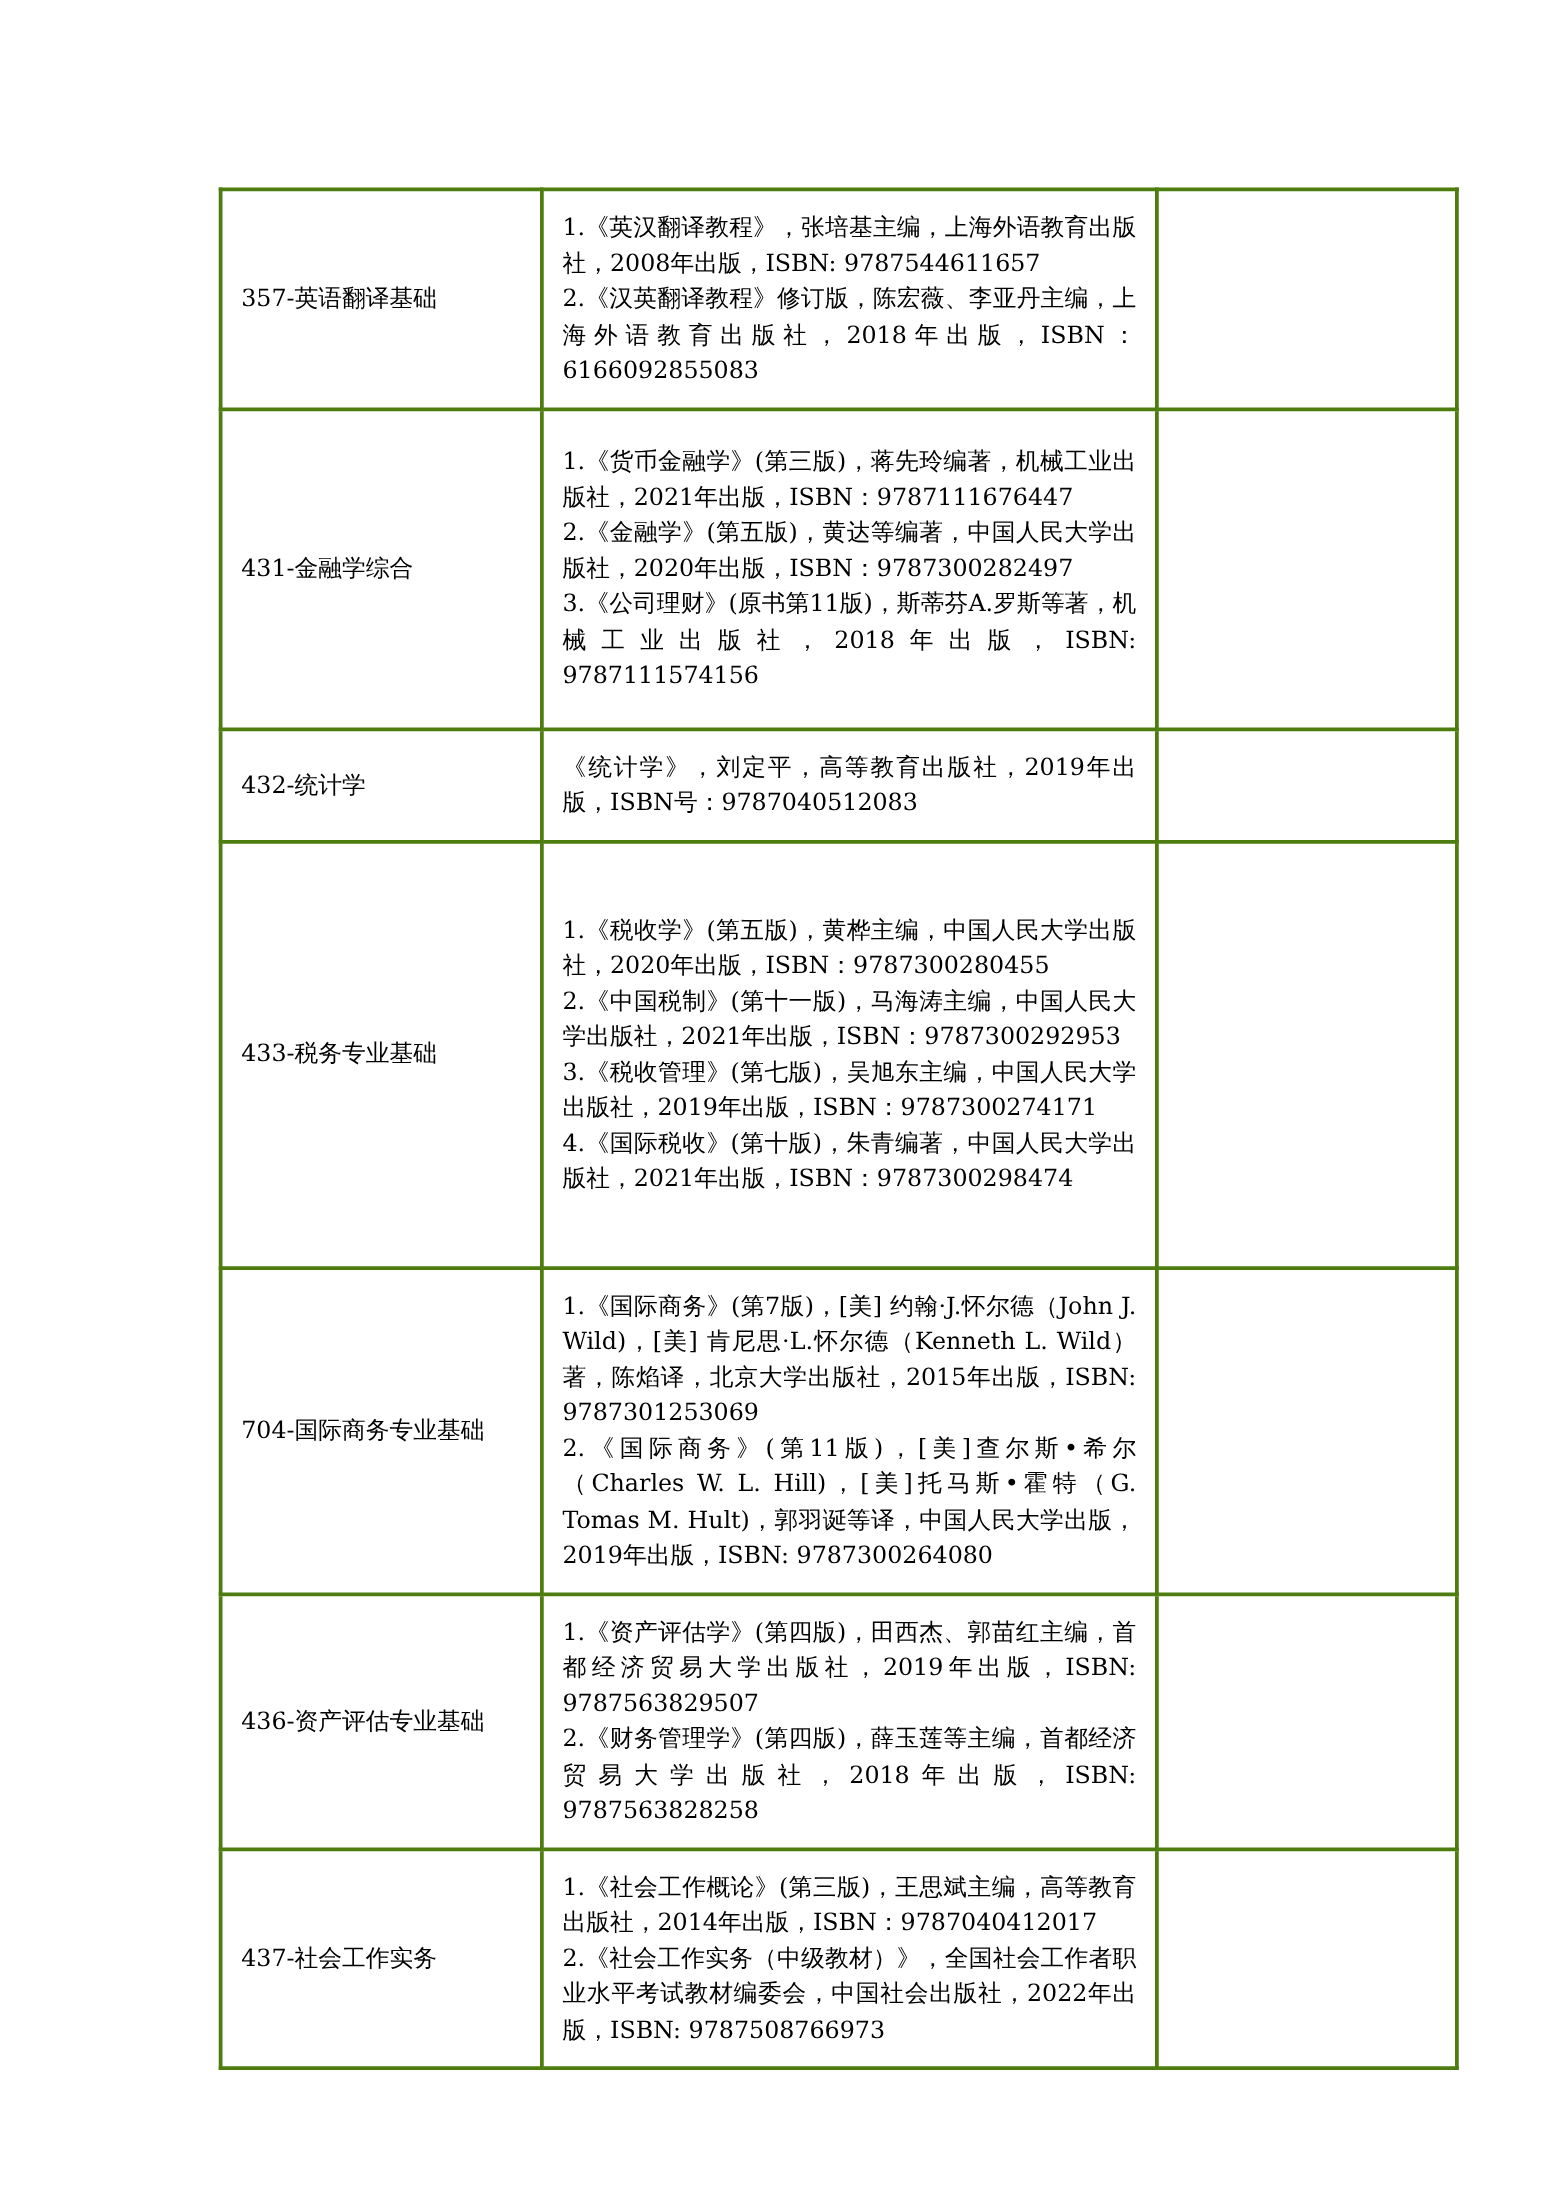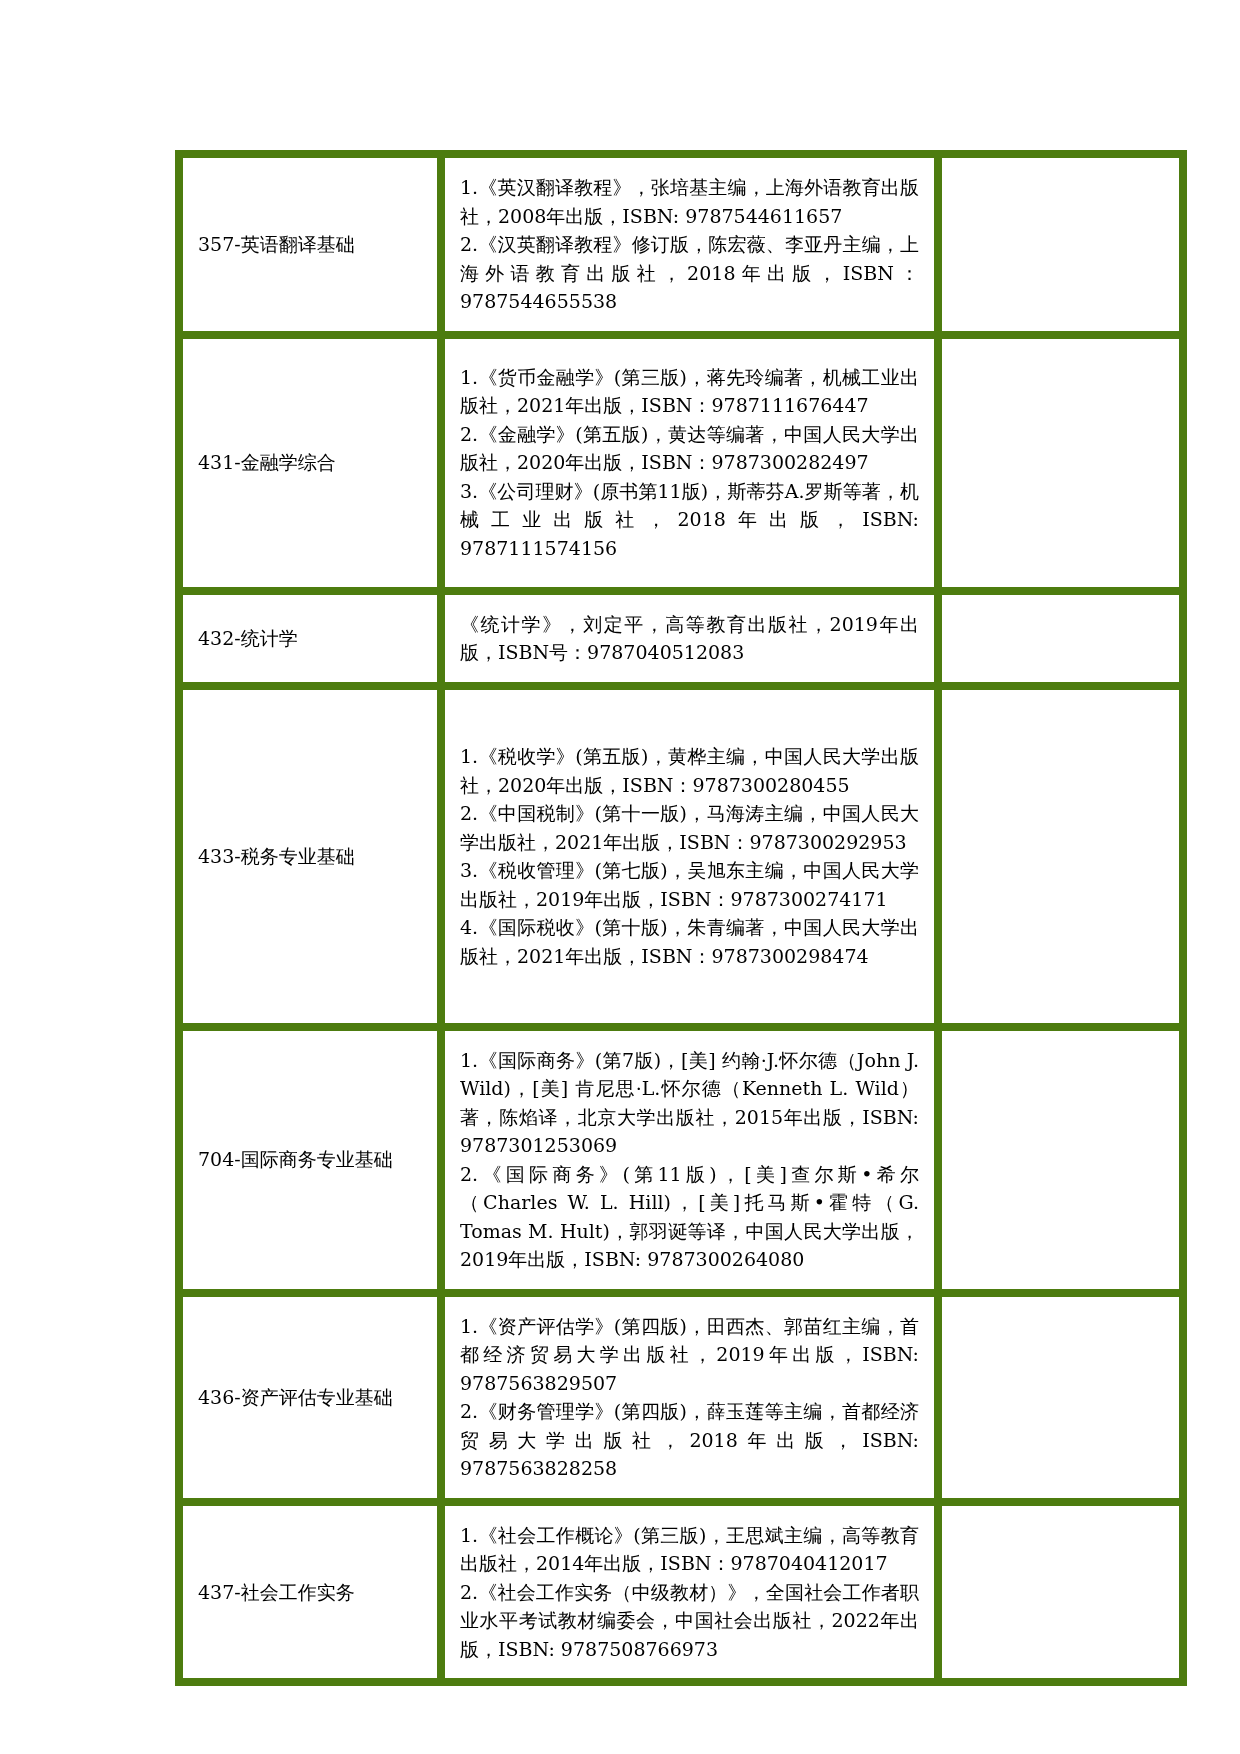--- a/index.html
+++ b/index.html
@@ -24,21 +24,21 @@
   }
   table.book-table {
     position: absolute;
     left: 175px;
     top: 150px;
     width: 890px;
     border-collapse: collapse;
     table-layout: fixed;
   }
   table.book-table td {
-    border: 8px solid #4d7c0f;
+    border: 3px solid #4d7c0f;
     vertical-align: middle;
     padding: 15px;
     margin-top: 35px;
   }
   td.subject {
     width: 224px;
     text-align: left;
     font-size: 19px;
     line-height: 28.5px;
     padding: 0 6px;
@@ -64,21 +64,21 @@
 <div class="page">
   <table class="book-table">
     <tbody id="table-body">
 
   <tr style="height: 171px;">
     <td class="subject">
       <span>357-英语翻译基础</span>
     </td>
     <td class="books">
             <span class="book-line">1.《英汉翻译教程》，张培基主编，上海外语教育出版社，2008年出版，ISBN: 9787544611657</span>
-            <span class="book-line">2.《汉英翻译教程》修订版，陈宏薇、李亚丹主编，上海外语教育出版社，2018年出版，ISBN：9787544655538</span>
+            <span class="book-line">2.《汉英翻译教程》修订版，陈宏薇、李亚丹主编，上海外语教育出版社，2018年出版，ISBN：6166092855083</span>
           </td>
     <td class="remark"></td>
   </tr>
 
   <tr style="height: 256px;">
     <td class="subject">
       <span>431-金融学综合</span>
     </td>
     <td class="books">
             <span class="book-line">1.《货币金融学》(第三版)，蒋先玲编著，机械工业出版社，2021年出版，ISBN：9787111676447</span>

